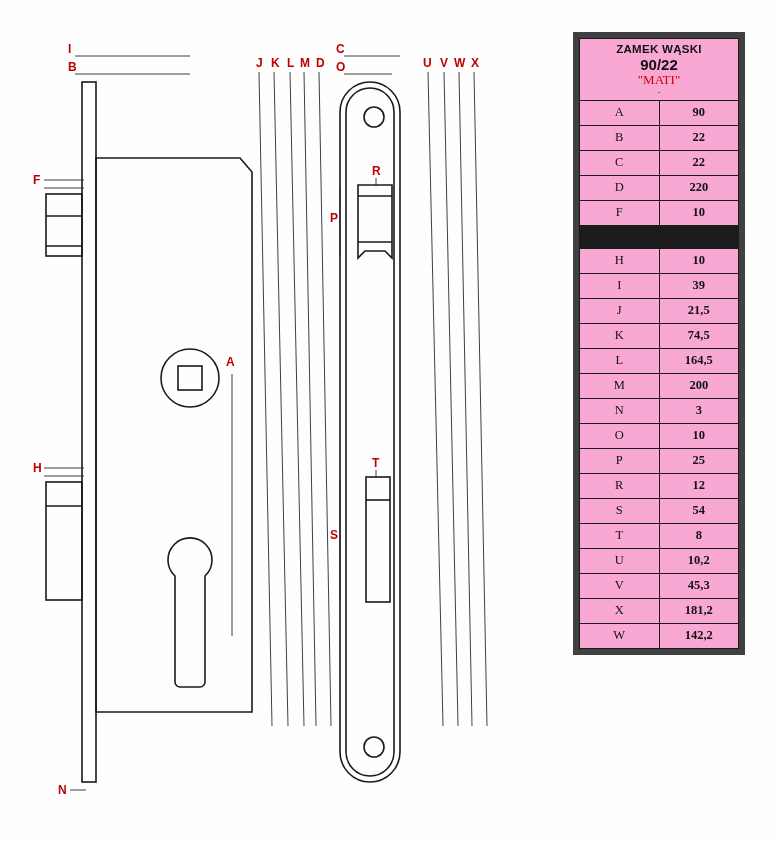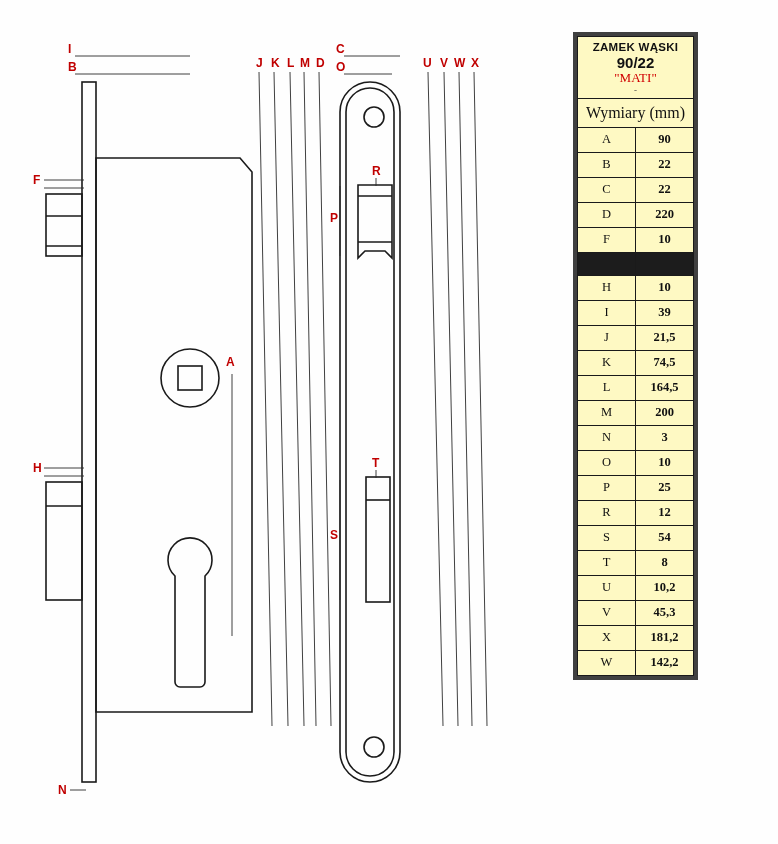--- a/index.html
+++ b/index.html
@@ -35,23 +35,23 @@
     font-family: "Liberation Sans", sans-serif;
     line-height: 1;
     white-space: nowrap;
   }
 
   
   .table-wrap {
     position: absolute;
     left: 573px;
     top: 32px;
-    width: 125px;
-    border: 4px solid #404040;
-    background: #fef9c3;
+    width: 172px;
+    border: 6px solid #404040;
+    background: #f9a8d4;
     box-sizing: border-box;
   }
   table.dims {
     border-collapse: collapse;
     width: 100%;
     table-layout: fixed;
   }
   table.dims td {
     border: 1px solid #1a1a1a;
     text-align: center;
@@ -211,23 +211,20 @@
     <table class="dims">
       <tbody>
         <tr>
           <td class="title-cell" colspan="2">
             <span class="title-main">ZAMEK WĄSKI</span>
             <span class="title-sub">90/22</span>
             <span class="title-brand">"MATI"</span>
             <span class="title-dash">-</span>
           </td>
         </tr>
-        <tr>
-          <td class="subhead-cell" colspan="2">Wymiary (mm)</td>
-        </tr>
 
         <tr>
             <td class="key">A</td>
             <td class="val">90</td>
           </tr>
         <tr>
             <td class="key">B</td>
             <td class="val">22</td>
           </tr>
         <tr>

